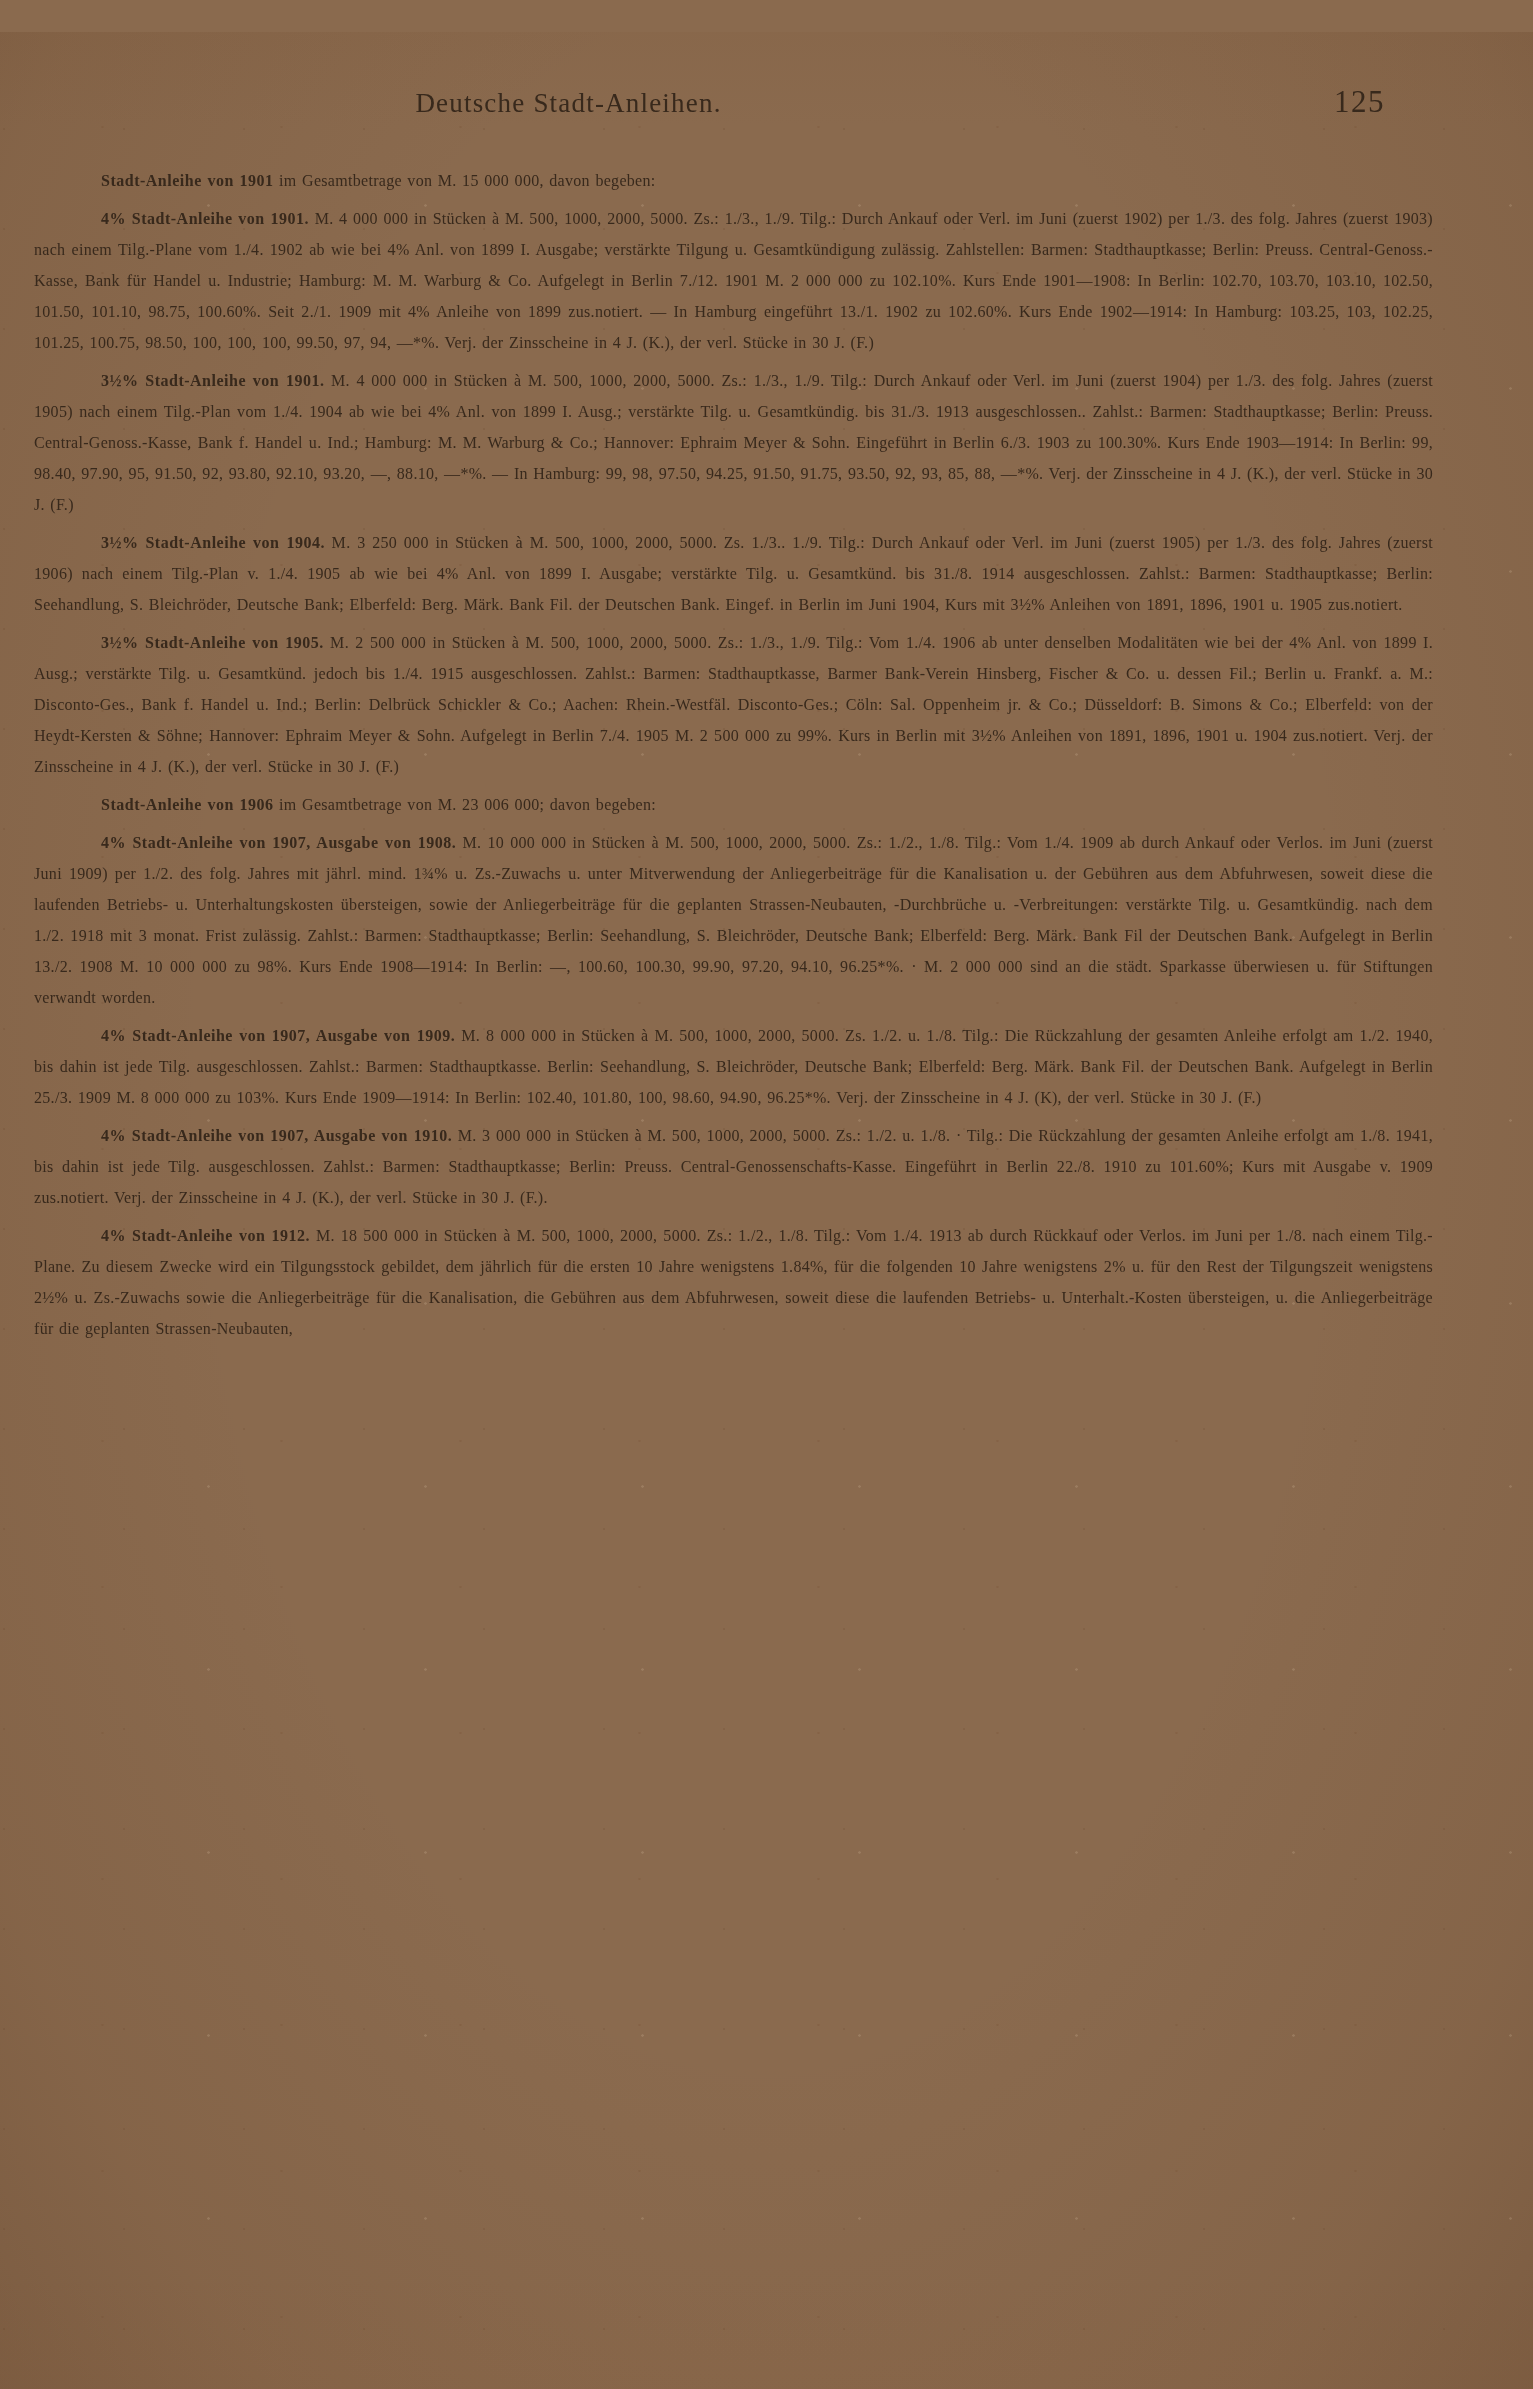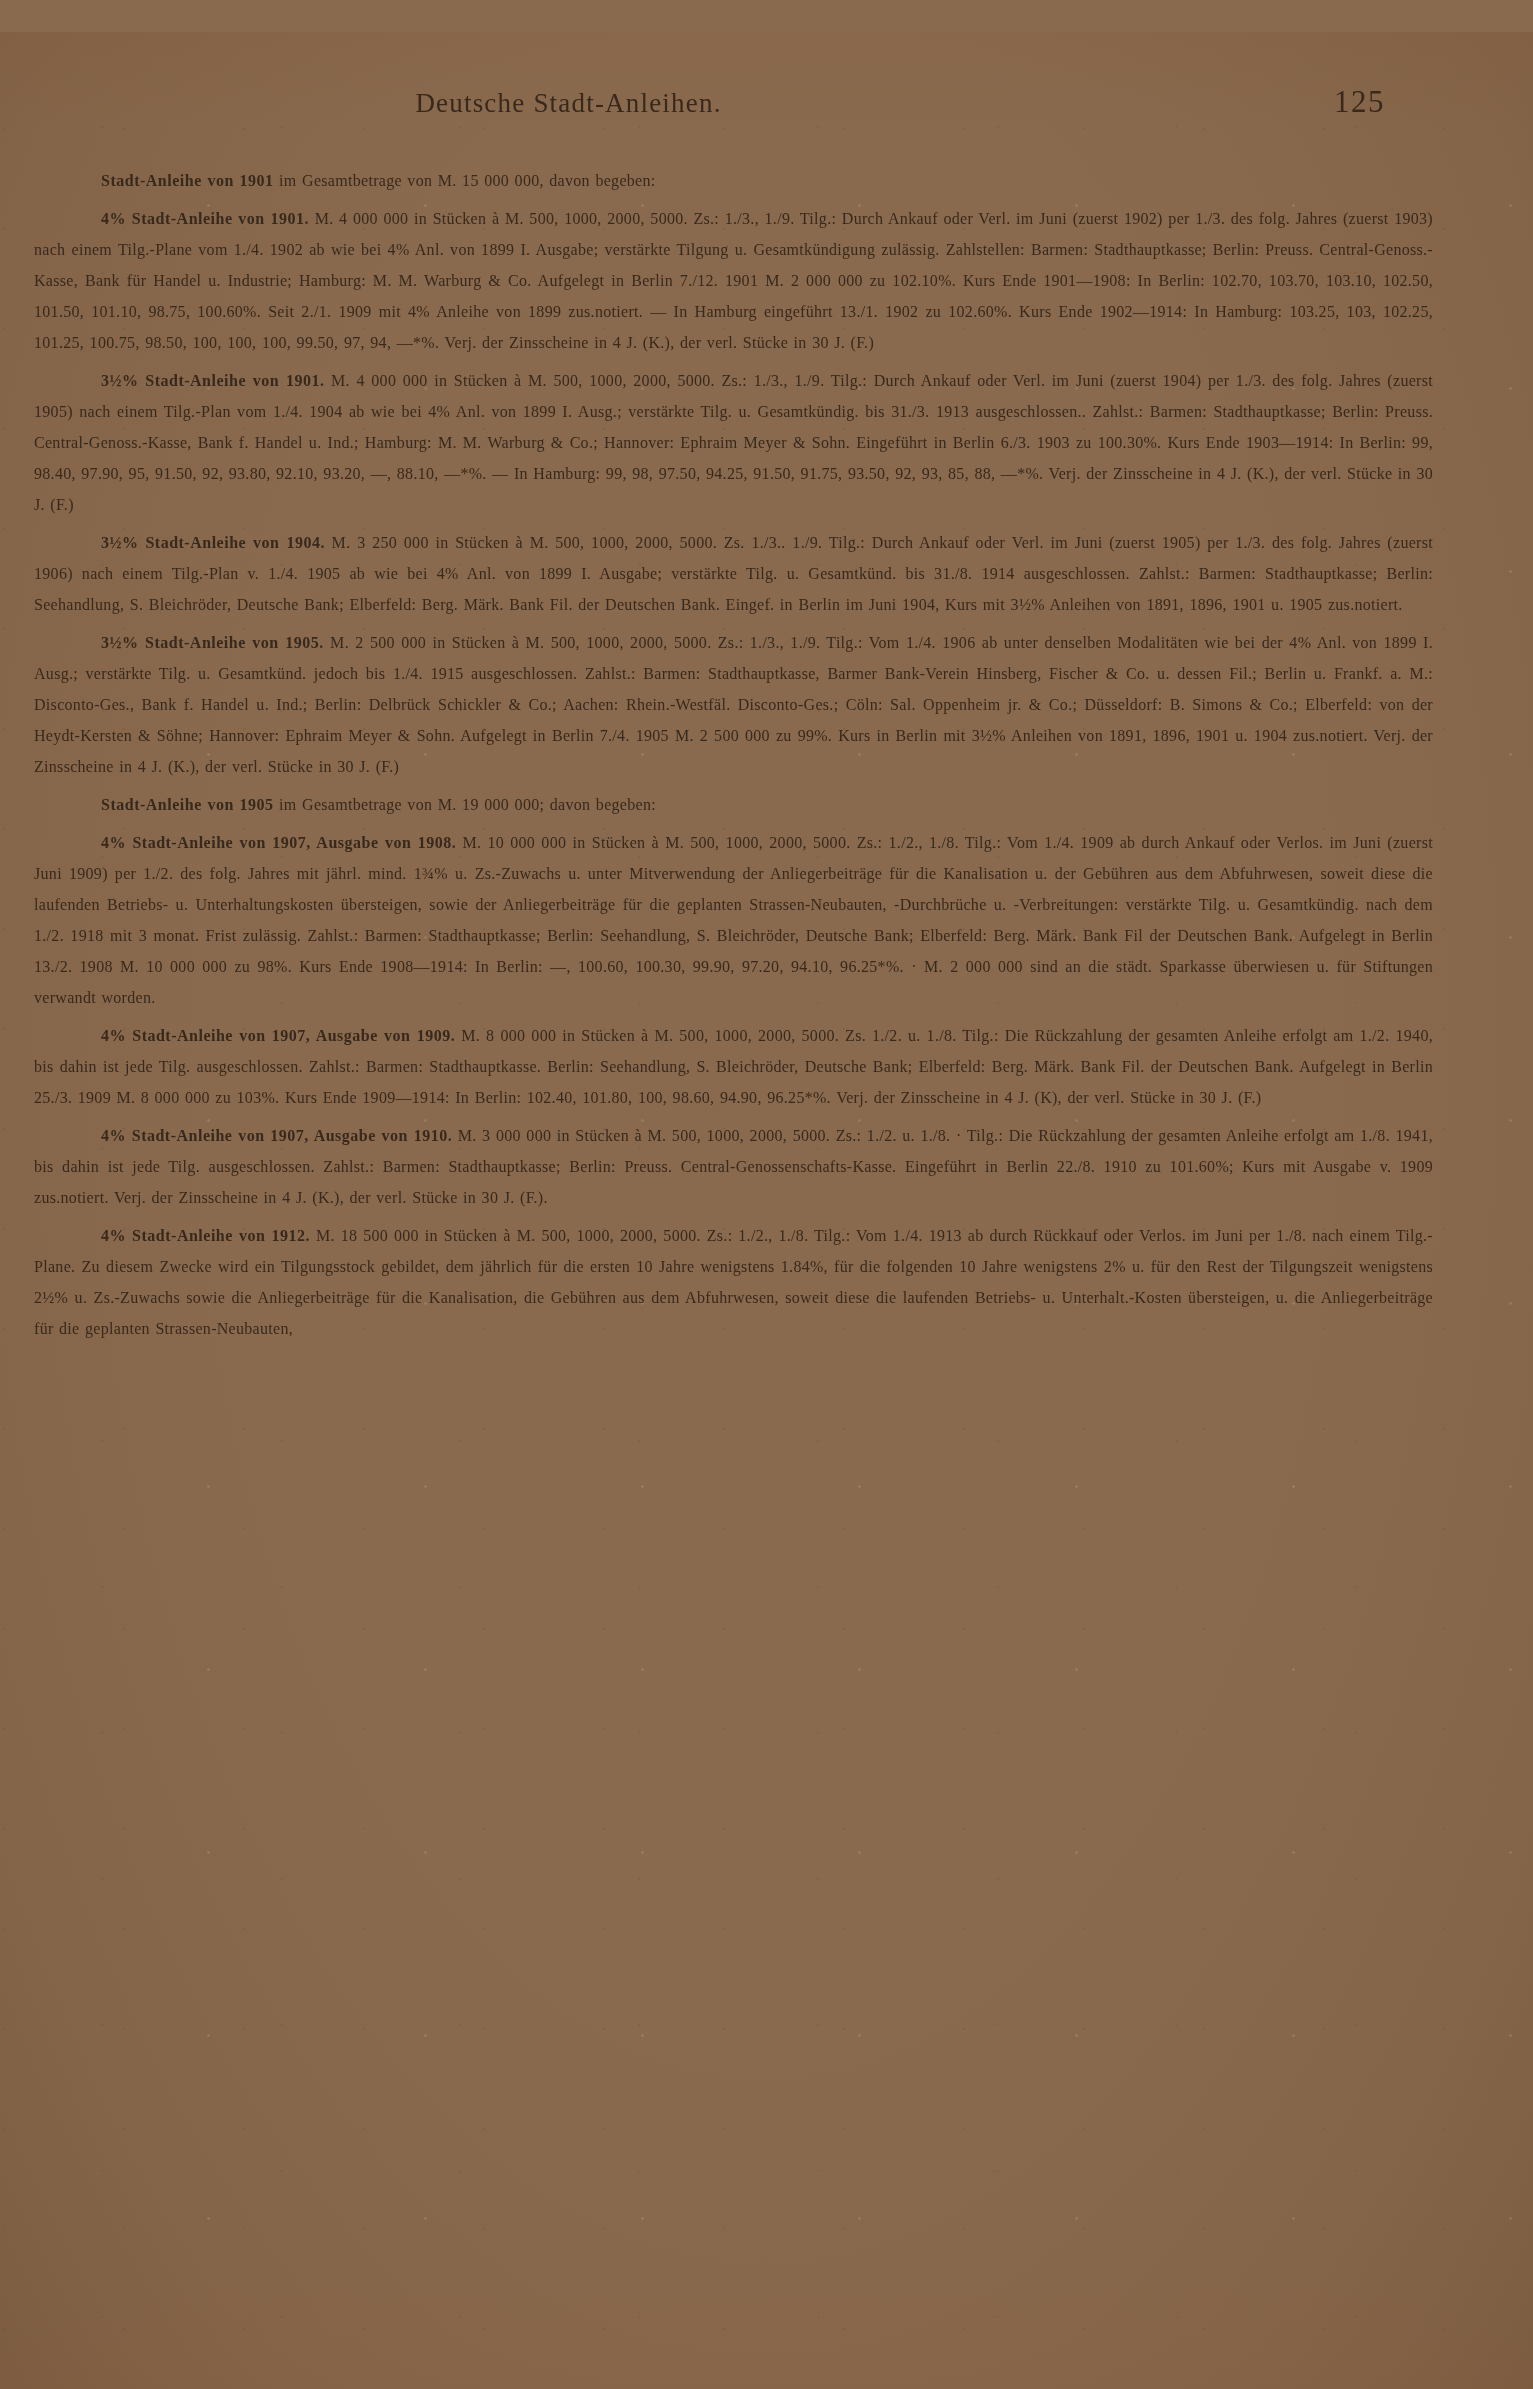--- a/index.html
+++ b/index.html
@@ -82,21 +82,21 @@
 
       <p class="para"><span class="lead">4% Stadt-Anleihe von 1901.</span><span> M. 4 000 000 in Stücken à M. 500, 1000, 2000, 5000. Zs.: 1./3., 1./9. Tilg.: Durch Ankauf oder Verl. im Juni (zuerst 1902) per 1./3. des folg. Jahres (zuerst 1903) nach einem Tilg.-Plane vom 1./4. 1902 ab wie bei 4% Anl. von 1899 I. Ausgabe; verstärkte Tilgung u. Gesamtkündigung zulässig. Zahlstellen: Barmen: Stadthauptkasse; Berlin: Preuss. Central-Genoss.-Kasse, Bank für Handel u. Industrie; Hamburg: M. M. Warburg &amp; Co. Aufgelegt in Berlin 7./12. 1901 M. 2 000 000 zu 102.10%. Kurs Ende 1901—1908: In Berlin: 102.70, 103.70, 103.10, 102.50, 101.50, 101.10, 98.75, 100.60%. Seit 2./1. 1909 mit 4% Anleihe von 1899 zus.notiert. — In Hamburg eingeführt 13./1. 1902 zu 102.60%. Kurs Ende 1902—1914: In Hamburg: 103.25, 103, 102.25, 101.25, 100.75, 98.50, 100, 100, 100, 99.50, 97, 94, —*%. Verj. der Zinsscheine in 4 J. (K.), der verl. Stücke in 30 J. (F.)</span></p>
 
       <p class="para"><span class="lead">3½% Stadt-Anleihe von 1901.</span><span> M. 4 000 000 in Stücken à M. 500, 1000, 2000, 5000. Zs.: 1./3., 1./9. Tilg.: Durch Ankauf oder Verl. im Juni (zuerst 1904) per 1./3. des folg. Jahres (zuerst 1905) nach einem Tilg.-Plan vom 1./4. 1904 ab wie bei 4% Anl. von 1899 I. Ausg.; verstärkte Tilg. u. Gesamtkündig. bis 31./3. 1913 ausgeschlossen.. Zahlst.: Barmen: Stadthauptkasse; Berlin: Preuss. Central-Genoss.-Kasse, Bank f. Handel u. Ind.; Hamburg: M. M. Warburg &amp; Co.; Hannover: Ephraim Meyer &amp; Sohn. Eingeführt in Berlin 6./3. 1903 zu 100.30%. Kurs Ende 1903—1914: In Berlin: 99, 98.40, 97.90, 95, 91.50, 92, 93.80, 92.10, 93.20, —, 88.10, —*%. — In Hamburg: 99, 98, 97.50, 94.25, 91.50, 91.75, 93.50, 92, 93, 85, 88, —*%. Verj. der Zinsscheine in 4 J. (K.), der verl. Stücke in 30 J. (F.)</span></p>
 
       <p class="para"><span class="lead">3½% Stadt-Anleihe von 1904.</span><span> M. 3 250 000 in Stücken à M. 500, 1000, 2000, 5000. Zs. 1./3.. 1./9. Tilg.: Durch Ankauf oder Verl. im Juni (zuerst 1905) per 1./3. des folg. Jahres (zuerst 1906) nach einem Tilg.-Plan v. 1./4. 1905 ab wie bei 4% Anl. von 1899 I. Ausgabe; verstärkte Tilg. u. Gesamtkünd. bis 31./8. 1914 ausgeschlossen. Zahlst.: Barmen: Stadthauptkasse; Berlin: Seehandlung, S. Bleichröder, Deutsche Bank; Elberfeld: Berg. Märk. Bank Fil. der Deutschen Bank. Eingef. in Berlin im Juni 1904, Kurs mit 3½% Anleihen von 1891, 1896, 1901 u. 1905 zus.notiert.</span></p>
 
       <p class="para"><span class="lead">3½% Stadt-Anleihe von 1905.</span><span> M. 2 500 000 in Stücken à M. 500, 1000, 2000, 5000. Zs.: 1./3., 1./9. Tilg.: Vom 1./4. 1906 ab unter denselben Modalitäten wie bei der 4% Anl. von 1899 I. Ausg.; verstärkte Tilg. u. Gesamtkünd. jedoch bis 1./4. 1915 ausgeschlossen. Zahlst.: Barmen: Stadthauptkasse, Barmer Bank-Verein Hinsberg, Fischer &amp; Co. u. dessen Fil.; Berlin u. Frankf. a. M.: Disconto-Ges., Bank f. Handel u. Ind.; Berlin: Delbrück Schickler &amp; Co.; Aachen: Rhein.-Westfäl. Disconto-Ges.; Cöln: Sal. Oppenheim jr. &amp; Co.; Düsseldorf: B. Simons &amp; Co.; Elberfeld: von der Heydt-Kersten &amp; Söhne; Hannover: Ephraim Meyer &amp; Sohn. Aufgelegt in Berlin 7./4. 1905 M. 2 500 000 zu 99%. Kurs in Berlin mit 3½% Anleihen von 1891, 1896, 1901 u. 1904 zus.notiert. Verj. der Zinsscheine in 4 J. (K.), der verl. Stücke in 30 J. (F.)</span></p>
 
 
-      <p class="para"><span class="lead">Stadt-Anleihe von 1905</span><span> im Gesamtbetrage von M. 19 000 000; davon begeben:</span></p>
+      <p class="para"><span class="lead">Stadt-Anleihe von 1906</span><span> im Gesamtbetrage von M. 23 006 000; davon begeben:</span></p>
 
       <p class="para"><span class="lead">4% Stadt-Anleihe von 1907, Ausgabe von 1908.</span><span> M. 10 000 000 in Stücken à M. 500, 1000, 2000, 5000. Zs.: 1./2., 1./8. Tilg.: Vom 1./4. 1909 ab durch Ankauf oder Verlos. im Juni (zuerst Juni 1909) per 1./2. des folg. Jahres mit jährl. mind. 1¾% u. Zs.-Zuwachs u. unter Mitverwendung der Anliegerbeiträge für die Kanalisation u. der Gebühren aus dem Abfuhrwesen, soweit diese die laufenden Betriebs- u. Unterhaltungskosten übersteigen, sowie der Anliegerbeiträge für die geplanten Strassen-Neubauten, -Durchbrüche u. -Verbreitungen: verstärkte Tilg. u. Gesamtkündig. nach dem 1./2. 1918 mit 3 monat. Frist zulässig. Zahlst.: Barmen: Stadthauptkasse; Berlin: Seehandlung, S. Bleichröder, Deutsche Bank; Elberfeld: Berg. Märk. Bank Fil der Deutschen Bank. Aufgelegt in Berlin 13./2. 1908 M. 10 000 000 zu 98%. Kurs Ende 1908—1914: In Berlin: —, 100.60, 100.30, 99.90, 97.20, 94.10, 96.25*%. · M. 2 000 000 sind an die städt. Sparkasse überwiesen u. für Stiftungen verwandt worden.</span></p>
 
       <p class="para"><span class="lead">4% Stadt-Anleihe von 1907, Ausgabe von 1909.</span><span> M. 8 000 000 in Stücken à M. 500, 1000, 2000, 5000. Zs. 1./2. u. 1./8. Tilg.: Die Rückzahlung der gesamten Anleihe erfolgt am 1./2. 1940, bis dahin ist jede Tilg. ausgeschlossen. Zahlst.: Barmen: Stadthauptkasse. Berlin: Seehandlung, S. Bleichröder, Deutsche Bank; Elberfeld: Berg. Märk. Bank Fil. der Deutschen Bank. Aufgelegt in Berlin 25./3. 1909 M. 8 000 000 zu 103%. Kurs Ende 1909—1914: In Berlin: 102.40, 101.80, 100, 98.60, 94.90, 96.25*%. Verj. der Zinsscheine in 4 J. (K), der verl. Stücke in 30 J. (F.)</span></p>
 
       <p class="para"><span class="lead">4% Stadt-Anleihe von 1907, Ausgabe von 1910.</span><span> M. 3 000 000 in Stücken à M. 500, 1000, 2000, 5000. Zs.: 1./2. u. 1./8. · Tilg.: Die Rückzahlung der gesamten Anleihe erfolgt am 1./8. 1941, bis dahin ist jede Tilg. ausgeschlossen. Zahlst.: Barmen: Stadthauptkasse; Berlin: Preuss. Central-Genossenschafts-Kasse. Eingeführt in Berlin 22./8. 1910 zu 101.60%; Kurs mit Ausgabe v. 1909 zus.notiert. Verj. der Zinsscheine in 4 J. (K.), der verl. Stücke in 30 J. (F.).</span></p>
 
 
       <p class="para"><span class="lead">4% Stadt-Anleihe von 1912.</span><span> M. 18 500 000 in Stücken à M. 500, 1000, 2000, 5000. Zs.: 1./2., 1./8. Tilg.: Vom 1./4. 1913 ab durch Rückkauf oder Verlos. im Juni per 1./8. nach einem Tilg.-Plane. Zu diesem Zwecke wird ein Tilgungsstock gebildet, dem jährlich für die ersten 10 Jahre wenigstens 1.84%, für die folgenden 10 Jahre wenigstens 2% u. für den Rest der Tilgungszeit wenigstens 2½% u. Zs.-Zuwachs sowie die Anliegerbeiträge für die Kanalisation, die Gebühren aus dem Abfuhrwesen, soweit diese die laufenden Betriebs- u. Unterhalt.-Kosten übersteigen, u. die Anliegerbeiträge für die geplanten Strassen-Neubauten,</span></p>
 

